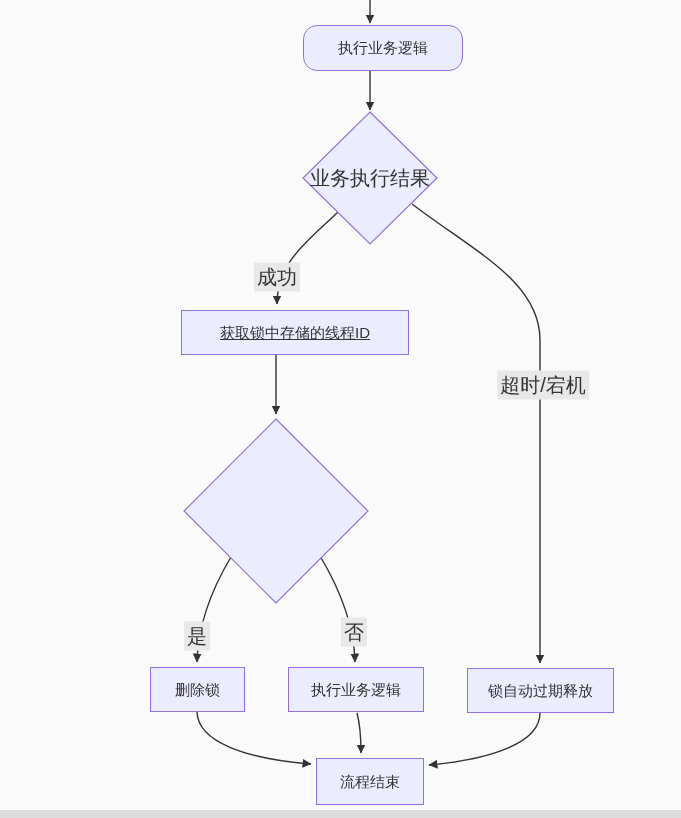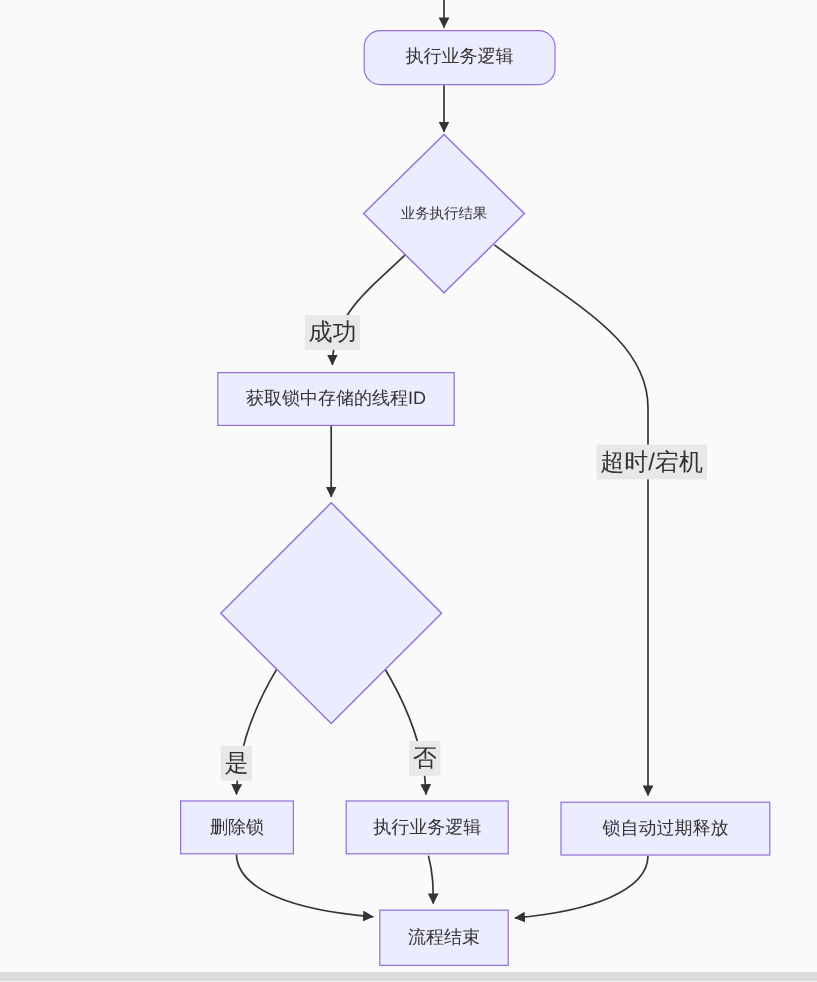--- a/index.html
+++ b/index.html
@@ -43,21 +43,21 @@
     font-size: 15px;
     text-align: center;
     line-height: 1.2;
   }
   .decision-label {
     position: absolute;
     display: flex;
     align-items: center;
     justify-content: center;
     color: var(--text-color, #333333);
-    font-size: 12px;
+    font-size: 20px;
     text-align: center;
     white-space: nowrap;
   }
   .edge-label {
     position: absolute;
     display: inline-block;
     background: var(--label-bg, #e8e8e8);
     color: var(--text-color, #333333);
     font-size: 20px;
     padding: 1px 3px;
@@ -104,27 +104,27 @@
     <path class="edge" d="M357,713 C361,728 361,740 361,753" marker-end="url(#arrow)"></path>
 
     <path class="edge" d="M540,713 C540,742 494,759 429,765" marker-end="url(#arrow)"></path>
 
     <polygon class="decision" points="370,112 437,178 370,244 303,178"></polygon>
     <polygon class="decision" points="276,419 368,511 276,603 184,511"></polygon>
   </svg>
 
   <div class="node-rect" style="left:303px; top:25px; width:160px; height:46px;border-radius:14px;">执行业务逻辑</div>
 
-  <div class="node-rect" style="left:181px; top:310px; width:198px; height:45px;">获取锁中存储的线程ID</div>
+  <div class="node-rect" style="left:181px; top:310px; width:228px; height:45px;text-decoration:underline;">获取锁中存储的线程ID</div>
 
   <div class="node-rect" style="left:150px; top:667px; width:95px; height:45px;">删除锁</div>
 
   <div class="node-rect" style="left:288px; top:667px; width:136px; height:45px;">执行业务逻辑</div>
 
-  <div class="node-rect" style="left:467px; top:668px; width:175px; height:45px;">锁自动过期释放</div>
+  <div class="node-rect" style="left:467px; top:668px; width:147px; height:45px;">锁自动过期释放</div>
 
   <div class="node-rect" style="left:316px; top:758px; width:108px; height:47px;text-align:right;">流程结束</div>
 
   <div class="decision-label" style="left:300px; top:168px; width:140px; height:20px;">业务执行结果</div>
 
 
   <span class="edge-label" style="left:277px; top:277px;">成功</span>
 
   <span class="edge-label" style="left:543px; top:385px;">超时/宕机</span>
 

